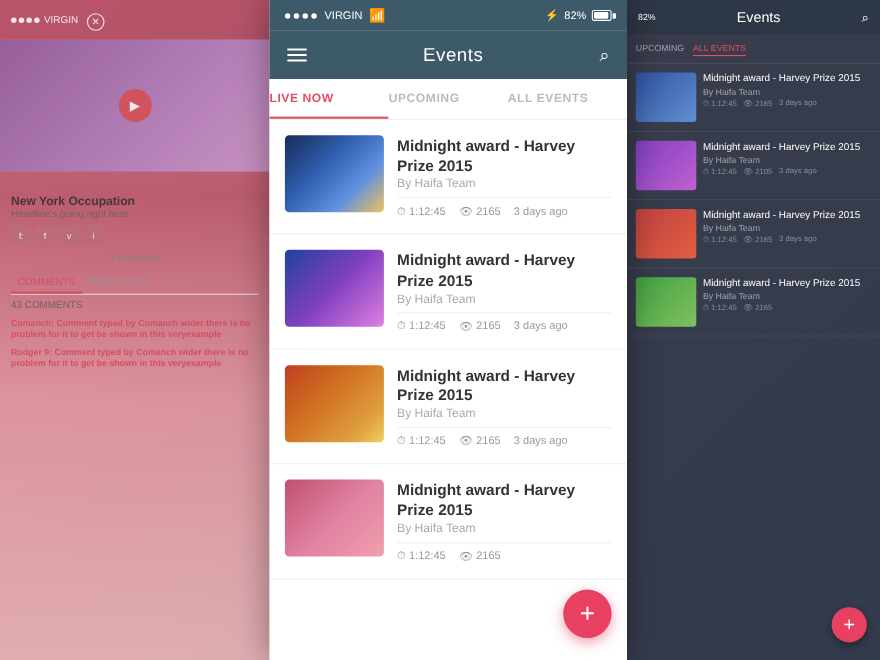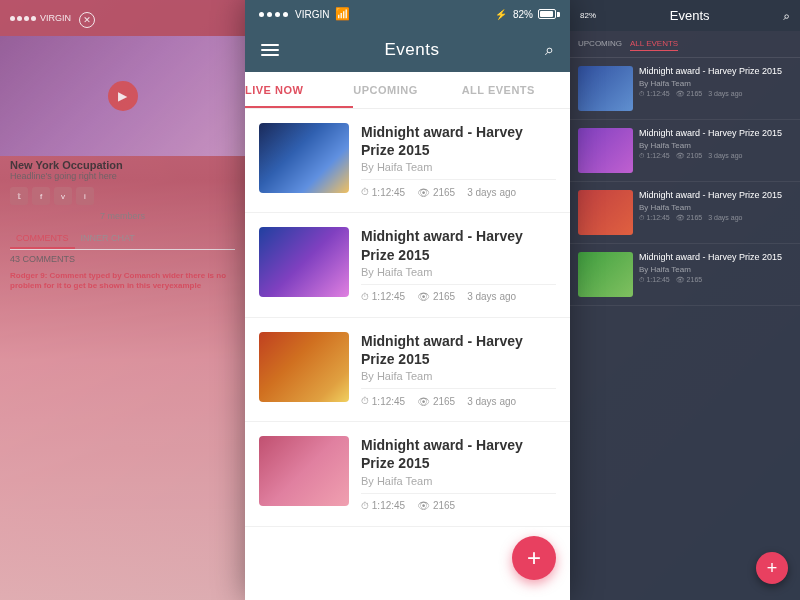--- a/index.html
+++ b/index.html
@@ -62,21 +62,21 @@
       position: relative;
       display: flex; align-items: center; justify-content: center;
     }
     .left-panel-play {
       width: 30px; height: 30px;
       background: rgba(220,80,80,0.9);
       border-radius: 50%;
       display: flex; align-items: center; justify-content: center;
       color: white; font-size: 12px;
     }
-    .left-panel-body { padding: 3px 10px; }
+    .left-panel-body { padding: 3px 10px; margin-top: 18px; }
     .left-panel-title { font-size: 11px; font-weight: bold; color: #333; }
     .left-panel-sub { font-size: 9px; color: #666; }
     .left-panel-icons { display: flex; gap: 4px; margin: 6px 0; }
     .left-panel-icon { width: 18px; height: 18px; background: #c0707a; border-radius: 3px; display: flex; align-items: center; justify-content: center; font-size: 8px; color: white; }
     .left-panel-group { font-size: 10px; font-weight: bold; color: #333; margin-top: 6px; }
     .left-panel-members { font-size: 9px; color: #888; text-align: center; }
     .left-panel-tabs { display: flex; margin-top: 8px; border-bottom: 1px solid #eee; }
     .left-panel-tab { font-size: 9px; padding: 4px 6px; color: #999; }
     .left-panel-tab.active { color: #e05060; border-bottom: 2px solid #e05060; }
     .left-panel-comments { font-size: 9px; color: #666; padding: 4px 0; }
@@ -314,20 +314,24 @@
       <div class="left-panel-icon">v</div>
       <div class="left-panel-icon">i</div>
     </div>
     <div class="left-panel-members">7 members</div>
     <div class="left-panel-tabs">
       <div class="left-panel-tab active">COMMENTS</div>
       <div class="left-panel-tab">INNER CHAT</div>
     </div>
     <div class="left-panel-comments">43 COMMENTS</div>
     <div class="left-panel-comment">
+      <span>Comanch:</span>
+      <span>Comment typed by Comanch wider there is no problem for it to get be shown in this veryexample</span>
+    </div>
+    <div class="left-panel-comment">
       <span>Rodger 9:</span>
       <span>Comment typed by Comanch wider there is no problem for it to get be shown in this veryexample</span>
     </div>
   </div>
 </div>
 
 <div class="right-panel">
   <div class="right-panel-header">
     <div class="right-panel-status">
       <span>82%</span>

